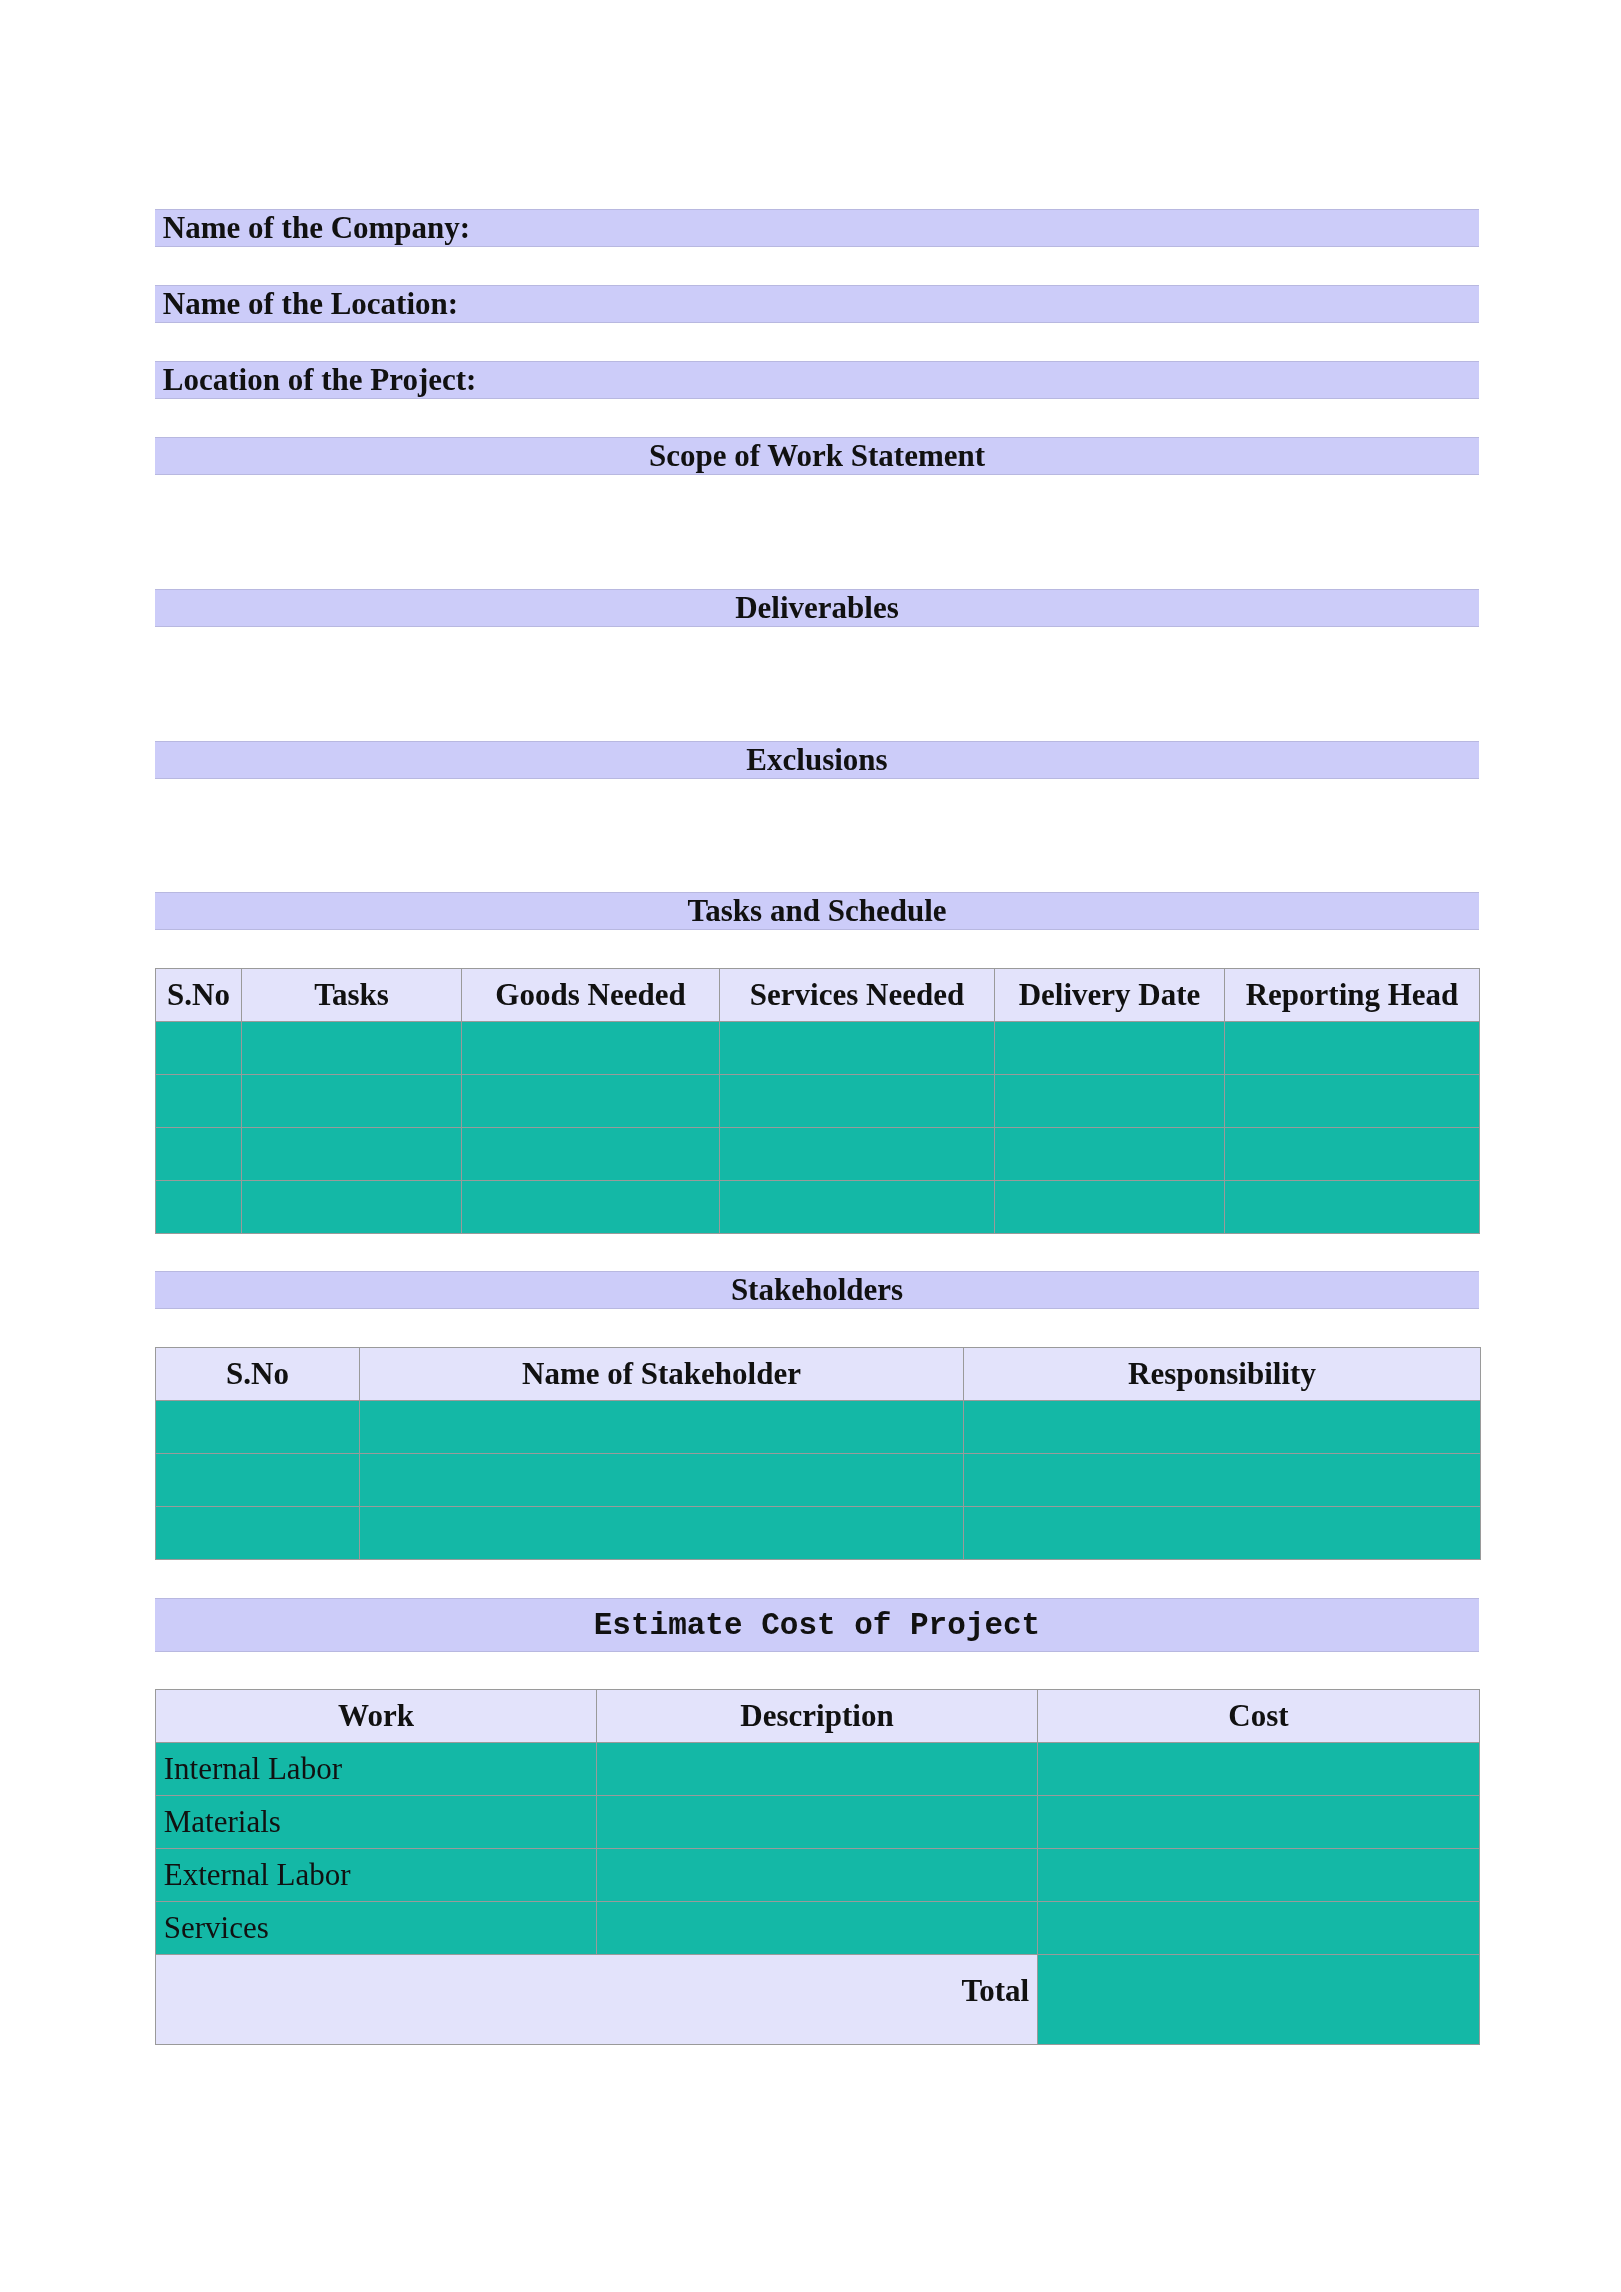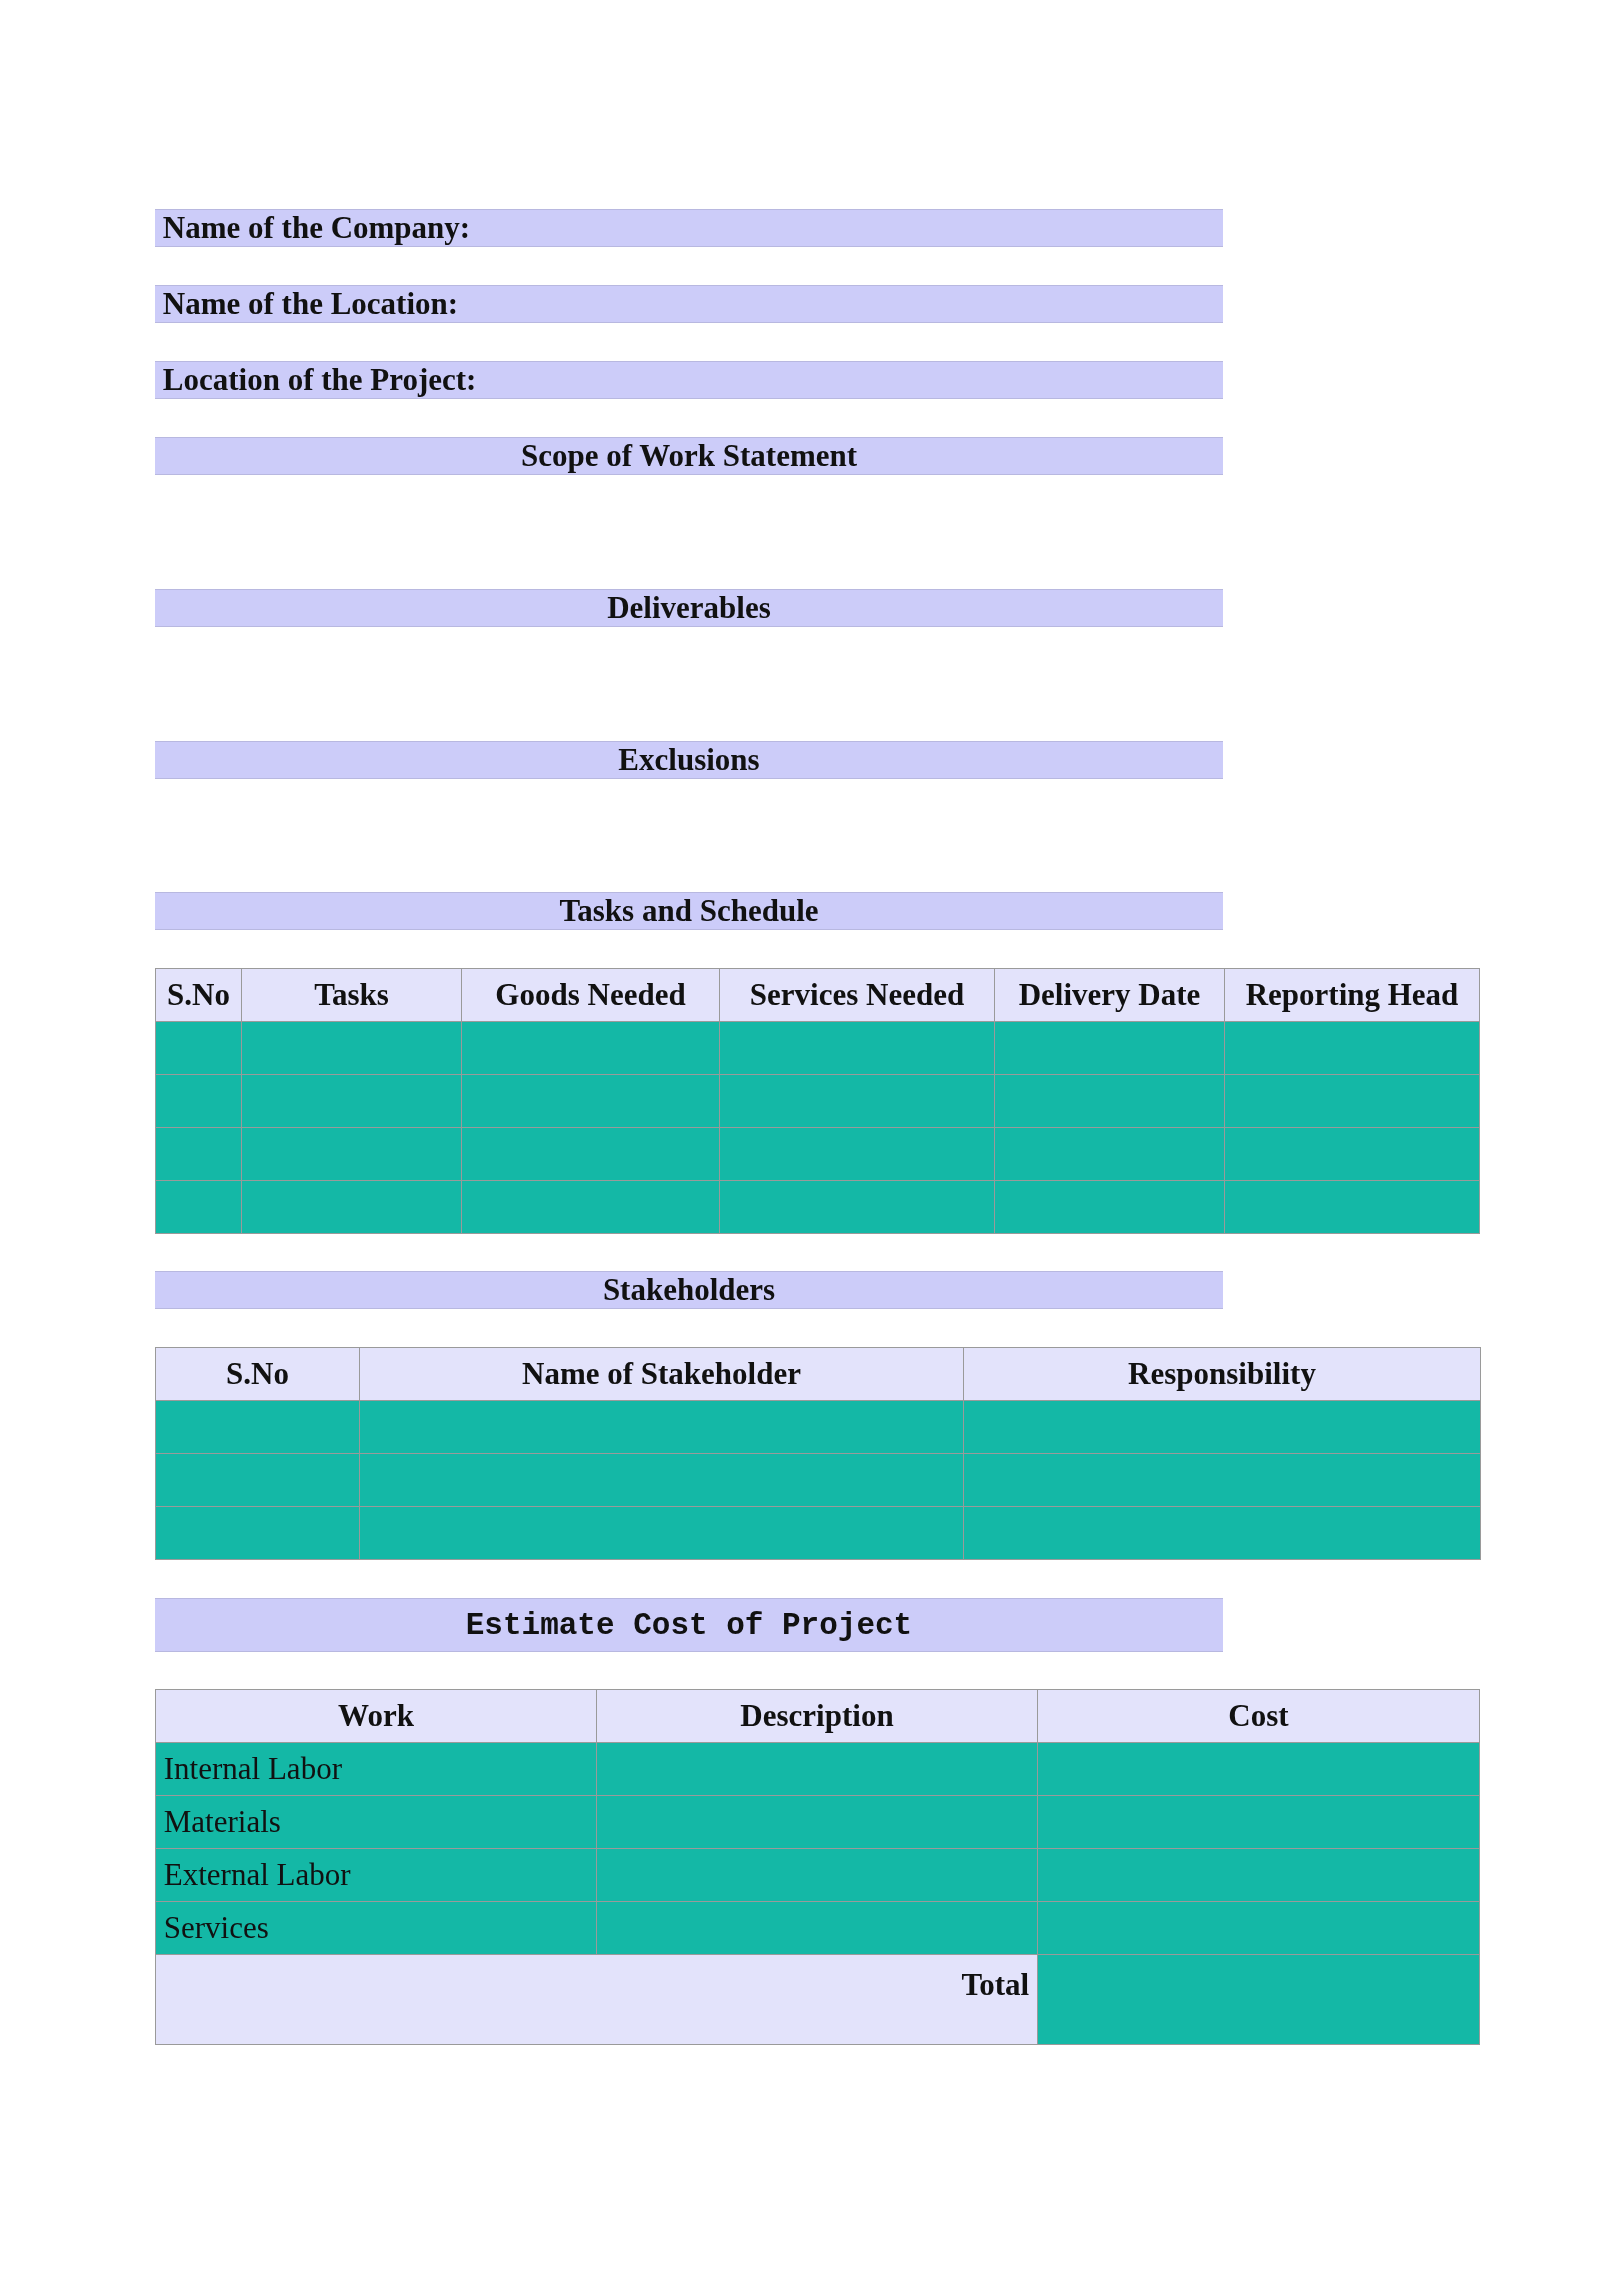--- a/index.html
+++ b/index.html
@@ -1,26 +1,26 @@
 <!DOCTYPE html>
 <html><head>
 <meta charset="utf-8">
 <style>
   html, body { margin: 0; padding: 0; background: #ffffff; }
   body { width: 1621px; height: 2293px; position: relative; font-family: "Liberation Serif", "DejaVu Serif", serif; color: #111; }
-  .bar { position: absolute; left: 155px; width: 1068px; background: #ccccf9; box-sizing: border-box; border-top: 1px solid #b8b8e0; border-bottom: 1px solid #b8b8e0; font-weight: bold; font-size: 31px; display: flex; align-items: center; }
+  .bar { position: absolute; left: 155px; width: 1324px; background: #ccccf9; box-sizing: border-box; border-top: 1px solid #b8b8e0; border-bottom: 1px solid #b8b8e0; font-weight: bold; font-size: 31px; display: flex; align-items: center; }
   .bar.field { height: 38px; padding-left: 7.8px; }
   .bar.section { height: 38px; justify-content: center; }
   .bar.tall { height: 54px; font-family: Liberation Mono, monospace; }
   table { position: absolute; left: 155px; width: 1324px; border-collapse: collapse; table-layout: fixed; }
   td, th { border: 1px solid #9a9a9a; padding: 0 7.8px; font-size: 31px; box-sizing: border-box; }
   th { background: #e3e3fb; font-weight: bold; text-align: center; height: 53px; margin-top: 20px; }
   td { height: 53px; background: #14b8a6; }
   td.label { text-align: left; }
-  tr.total td.total-label { background: #e3e3fb; text-align: right; vertical-align: top; padding-top: 12px; font-weight: bold; height: 90px; }
+  tr.total td.total-label { background: #e3e3fb; text-align: right; vertical-align: top; padding-top: 18px; font-weight: bold; height: 90px; }
 </style>
 </head>
 <body>
 
 <div class="bar field" style="top:209px">
   <span>Name of the Company:</span>
 </div>
 <div class="bar field" style="top:285px">
   <span>Name of the Location:</span>
 </div>

